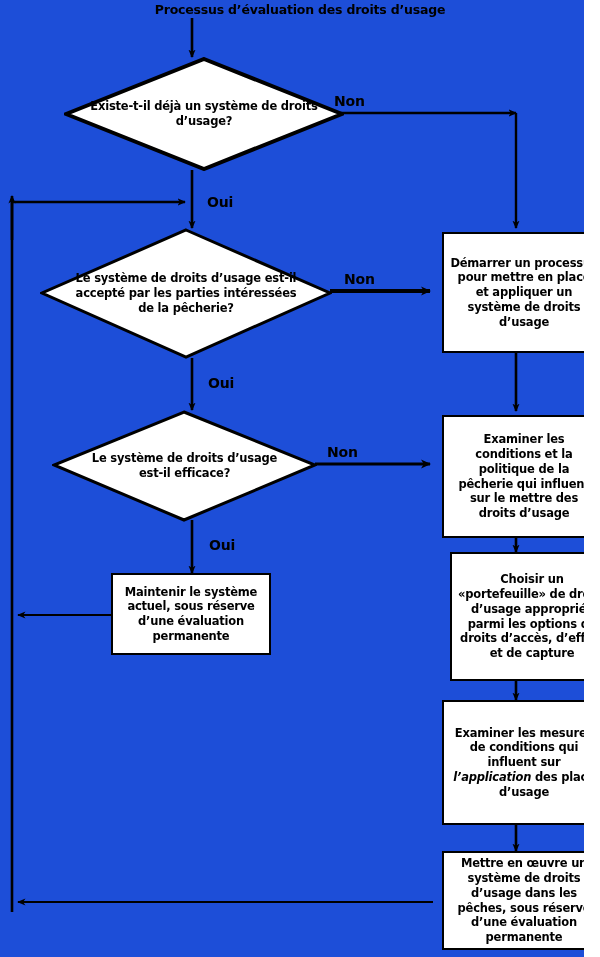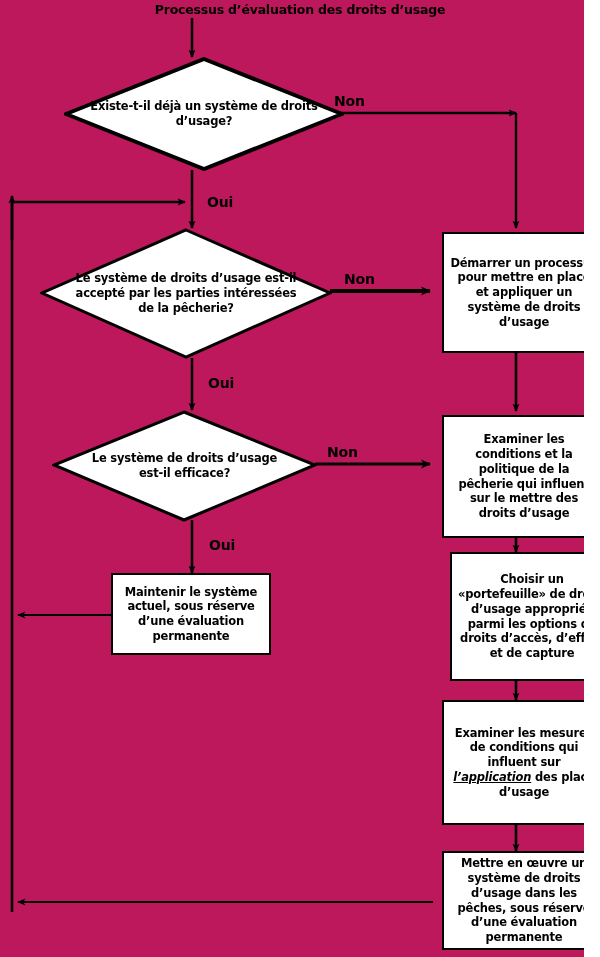--- a/index.html
+++ b/index.html
@@ -4,21 +4,21 @@
 <style>
   html, body {
     margin: 0;
     padding: 0;
     background: #ffffff;
   }
   #canvas {
     position: relative;
     width: 584px;
     height: 957px;
-    background: #be185d;
+    background: #1d4ed8;
     font-family: "DejaVu Sans", "Liberation Sans", sans-serif;
     overflow: hidden;
   }
   #wires {
     position: absolute;
     left: 0;
     top: 0;
     width: 600px;
     height: 957px;
     pointer-events: none;
@@ -49,21 +49,21 @@
     text-align: center;
     font-size: 11.5px;
     font-weight: bold;
     line-height: 1.28;
     color: #000;
     padding: 3px 6px;
     letter-spacing: -0.2px;
     margin-left: 9px;
   }
   .proc-box .txt { display: block; width: 100%; }
-  .proc-box em { font-style: italic; text-decoration: underline; }
+  .proc-box em { font-style: italic; }
 
   
   .diamond {
     position: absolute;
   }
   .diamond svg {
     position: absolute;
     left: 0;
     top: 0;
   }

